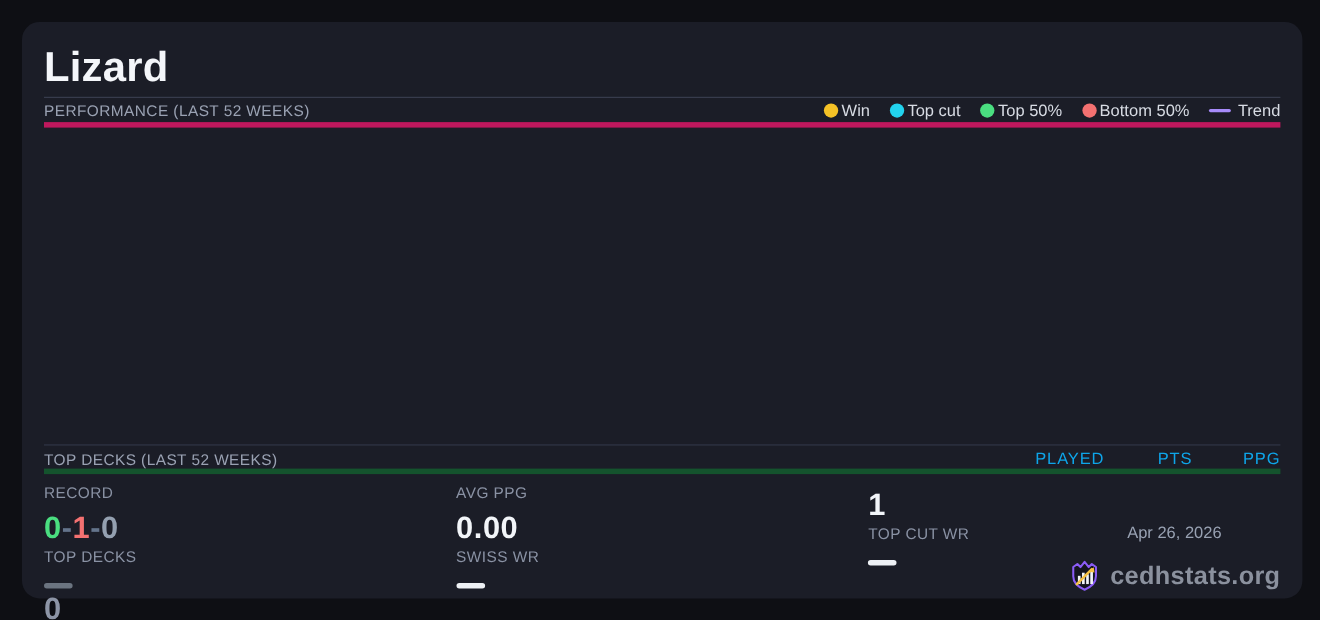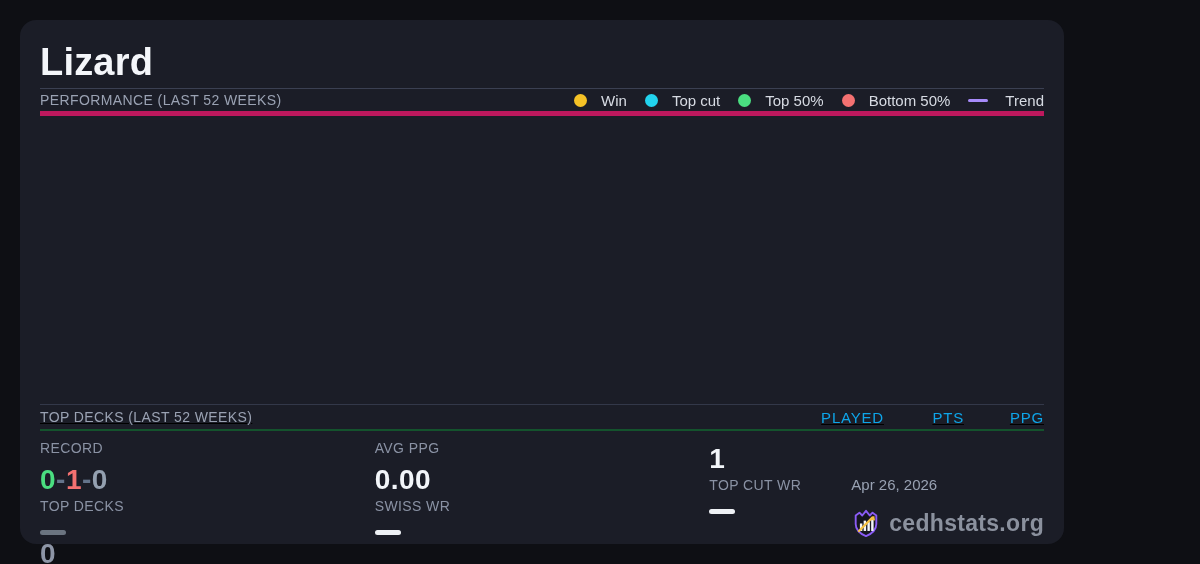--- a/index.html
+++ b/index.html
@@ -5,21 +5,21 @@
   * { margin: 0; padding: 0; box-sizing: border-box; }
   html, body {
     width: 1200px; height: 564px;
     background: #0e0f14;
     font-family: "Liberation Sans", "DejaVu Sans", sans-serif;
     overflow: hidden;
   }
   .card {
     position: absolute;
     left: 20px; top: 20px;
-    width: 1044px; height: 524px;
+    width: 1164px; height: 524px;
     background: #1b1d27;
     border-radius: 16px;
     padding: 0 20px;
     display: flex;
     flex-direction: column;
   }
   .card-title {
     margin-top: 16px;
     height: 52px;
     font-size: 38px;
@@ -43,46 +43,45 @@
     letter-spacing: 0.4px;
   }
   .legend {
     display: flex;
     align-items: center;
     gap: 18px;
   }
   .legend-item {
     display: flex;
     align-items: center;
-    gap: 14px;
+    gap: 3px;
     color: #d7dbe3;
     font-size: 15px;
   }
   .legend-dot {
     width: 13px; height: 13px;
     border-radius: 50%;
     display: inline-block;
   }
   .legend-line {
     width: 20px; height: 3px;
     border-radius: 2px;
     display: inline-block;
     margin-right: 3px;
   }
   .chart-area {
     flex: 1;
   }
   .topdecks-header {
     height: 27px;
     border-top: 1px solid #333849;
-    border-bottom: 2px solid #14532d;
-    display: flex;
-    align-items: center;
+    border-bottom: 5px solid #14532d;
+    display: flex;
+    align-items: flex-end;
     justify-content: space-between;
-    text-decoration: underline;
   }
   .topdecks-cols {
     display: flex;
   }
   .topdecks-col {
     width: 80px;
     text-align: right;
     color: #0ea5e9;
     font-size: 15px;
     letter-spacing: 0.8px;
@@ -118,21 +117,21 @@
   .dash {
     width: 26px; height: 5px;
     border-radius: 3px;
     margin-top: 11px;
   }
   .footer {
     position: absolute;
     right: 0; bottom: 6px;
     display: flex;
     flex-direction: column;
-    align-items: flex-start;
+    align-items: center;
   }
   .footer-date {
     color: #98a1b2;
     font-size: 15px;
     height: 20px;
   }
   .brand-row {
     display: flex;
     align-items: center;
     gap: 8px;

